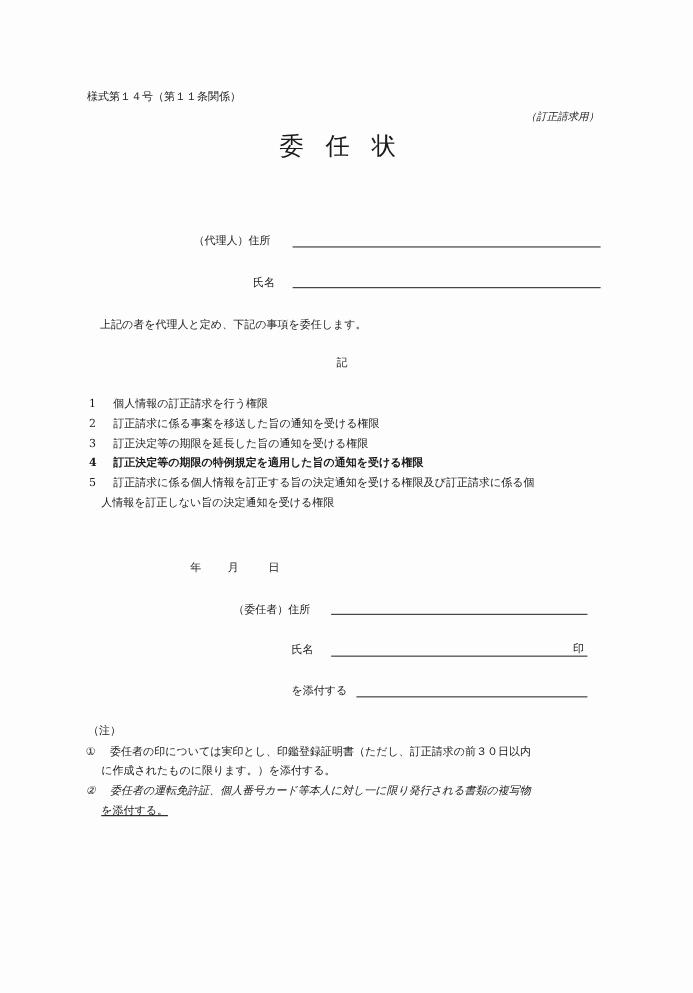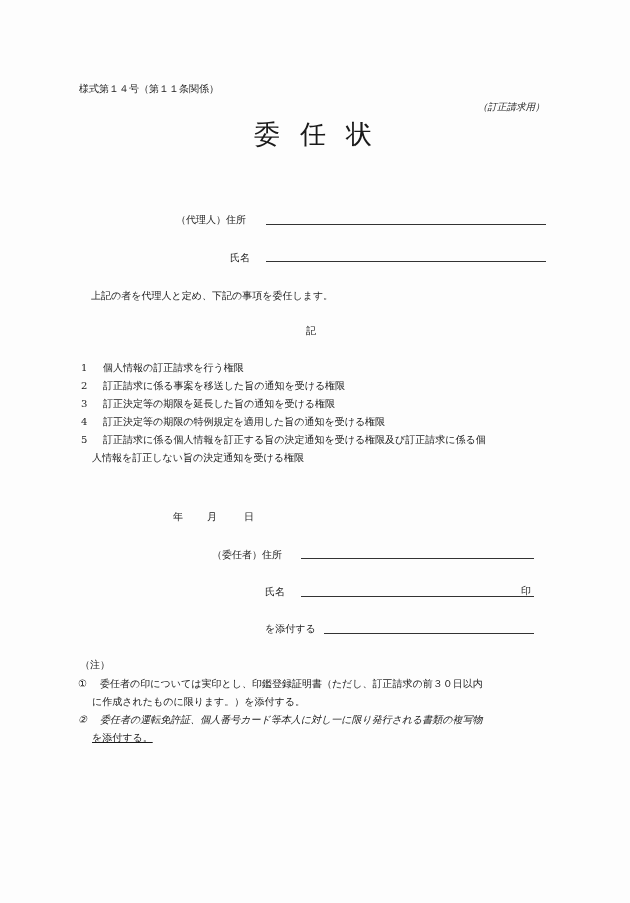--- a/index.html
+++ b/index.html
@@ -3,21 +3,21 @@
 <meta charset="utf-8">
 <style>
   html, body { margin:0; padding:0; }
   body {
     width:630px; height:903px; background:#fdfdfd; position:relative; overflow:hidden;
     font-family:"DejaVu Serif", "Liberation Serif", serif; color:#1a1a1a;
   }
   .abs { position:absolute; white-space:nowrap; }
   .t11 { font-size:10px; line-height:13px; }
   .t10 { font-size:9.5px; line-height:12px;font-style:italic; }
-  .title { font-size:26px; letter-spacing:20px; line-height:26px; }
+  .title { font-size:22px; letter-spacing:20px; line-height:26px; }
   .uline { position:absolute; height:0; border-top:1px solid #333; }
   .list-num { display:inline-block; width:22px; }
 </style>
 </head>
 <body>
 
 <div>
 
   <div class="abs t11" style="left:79px;top:82px;">様式第１４号（第１１条関係）</div>
   <div class="abs t10" style="left:478px;top:101px;">（訂正請求用）</div>
@@ -29,21 +29,21 @@
   <div class="uline" style="left:266px;top:224px;width:280px;"></div>
   <div class="abs t11" style="left:230px;top:251px;">氏名</div>
   <div class="uline" style="left:266px;top:261px;width:280px;"></div>
 
   <div class="abs t11" style="left:91px;top:289px;">上記の者を代理人と定め、下記の事項を委任します。</div>
   <div class="abs t11" style="left:306px;top:324px;">記</div>
 
   <div class="abs t11" style="left:81px;top:361px;"><span class="list-num">1</span><span>個人情報の訂正請求を行う権限</span></div>
   <div class="abs t11" style="left:81px;top:379px;"><span class="list-num">2</span><span>訂正請求に係る事案を移送した旨の通知を受ける権限</span></div>
   <div class="abs t11" style="left:81px;top:397px;"><span class="list-num">3</span><span>訂正決定等の期限を延長した旨の通知を受ける権限</span></div>
-  <div class="abs t11" style="left:81px;top:415px;"><span class="list-num">4</span><span>訂正決定等の期限の特例規定を適用した旨の通知を受ける権限</span></div>
+  <div class="abs t11" style="left:81px;top:415px;font-weight:bold;"><span class="list-num">4</span><span>訂正決定等の期限の特例規定を適用した旨の通知を受ける権限</span></div>
   <div class="abs t11" style="left:81px;top:433px;"><span class="list-num">5</span><span>訂正請求に係る個人情報を訂正する旨の決定通知を受ける権限及び訂正請求に係る個</span></div>
   <div class="abs t11" style="left:92px;top:451px;">人情報を訂正しない旨の決定通知を受ける権限</div>
 
   <div class="abs t11" style="left:173px;top:510px;">年</div>
   <div class="abs t11" style="left:207px;top:510px;">月</div>
   <div class="abs t11" style="left:244px;top:510px;">日</div>
 
   <div class="abs t11" style="left:212px;top:548px;">
     <span>（委任者）</span><span>住所</span>
   </div>

